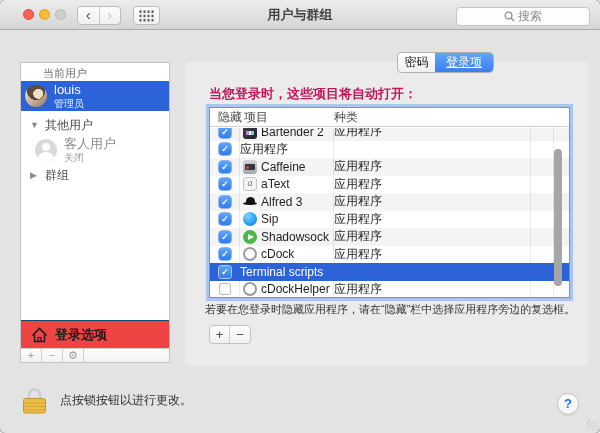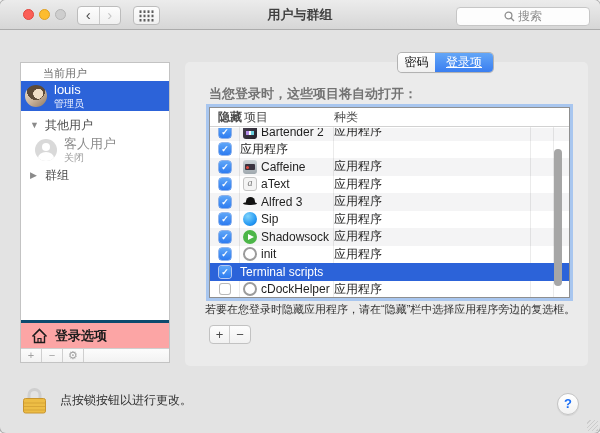--- a/index.html
+++ b/index.html
@@ -42,31 +42,31 @@
   .sb-group .tri{width:11px;font-size:9px;color:#8a8a8a;}
   .g-other{top:52px;height:20px;}
   .g-groups{top:102px;height:20px;}
   .guest-row{position:absolute;left:0;right:0;top:72px;height:30px;display:flex;align-items:center;padding-left:14px;gap:7px;}
   .guest-avatar{width:22px;height:22px;border-radius:50%;background:#d9d9d9;position:relative;overflow:hidden;flex:none;}
   .guest-avatar::before{content:"";position:absolute;left:7px;top:4px;width:8px;height:8px;border-radius:50%;background:#fff;}
   .guest-avatar::after{content:"";position:absolute;left:3px;top:13px;width:16px;height:12px;border-radius:50%;background:#fff;}
   .guest-txt{display:flex;flex-direction:column;line-height:1.1;}
   .guest-name{color:#8b8b8b;font-size:13px;}
   .guest-status{color:#9d9d9d;font-size:10px;}
-  .login-options{position:absolute;left:0;right:0;bottom:14px;height:28px;border-top:3px solid #0c4a6e;display:flex;align-items:center;gap:7px;padding-left:10px;background:#fca5a5;}
+  .login-options{position:absolute;left:0;right:0;bottom:14px;height:28px;border-top:1px solid #0c4a6e;display:flex;align-items:center;gap:7px;padding-left:10px;background:#ef4444;}
   .login-options .lbl{font-size:13px;font-weight:bold;color:#1c1c1c;}
   .sb-actions{position:absolute;left:0;right:0;bottom:0;height:14px;border-top:1px solid #cfcfcf;display:flex;background:linear-gradient(#fcfcfc,#f2f2f2);}
   .sb-actions .act{width:21px;border-right:1px solid #cfcfcf;text-align:center;line-height:13px;font-size:11px;color:#a0a0a0;}
 
   
   .panel{position:absolute;left:185px;top:62px;width:403px;height:304px;background:#ebebeb;border-radius:5px;}
-  .intro{position:absolute;left:24px;top:23px;font-size:13px;font-weight:bold;color:#737373;white-space:nowrap;}
+  .intro{position:absolute;left:24px;top:23px;font-size:13px;font-weight:bold;color:#be185d;white-space:nowrap;}
   .logintable{position:absolute;left:24px;top:45px;width:361px;height:191px;background:#fff;border:1px solid #8f8f8f;box-shadow:0 0 0 3px #a8c6ef;}
   .thead{position:relative;z-index:2;height:19px;background:#fff;border-bottom:1px solid #d2d2d2;display:flex;align-items:center;font-size:12px;color:#4a4a4a;}
-  .th-hide{position:absolute;left:8px;font-weight:bold;}
+  .th-hide{position:absolute;left:8px;}
   .th-item{position:absolute;left:34px;}
   .th-kind{position:absolute;left:124px;}
   .colline{position:absolute;top:0;bottom:0;width:1px;background:rgba(0,0,0,.08);z-index:1;}
   .tbody{position:absolute;left:0;right:0;top:20px;height:169px;overflow:hidden;}
   .trow{position:relative;height:17.5px;display:flex;align-items:center;font-size:12px;color:#1f1f1f;}
   .trow:nth-child(odd){background:#f4f4f5;}
   .trow:first-child{margin-top:-5px;}
   .trow.selected{background:#2c63d9;color:#fff;z-index:2;}
   .cbcell{width:30px;flex:none;display:flex;justify-content:center;}
   .checkbox{width:12px;height:12px;border-radius:3px;font-size:9px;line-height:12px;text-align:center;color:#fff;font-weight:bold;}
@@ -256,21 +256,21 @@
               <span>Shadowsock</span>
             </span>
             <span class="kindcell">应用程序</span>
           </div>
           <div class="trow">
             <span class="cbcell">
               <span class="checkbox checked">✓</span>
             </span>
             <span class="itemcell">
               <span class="appicon ic-cdock"></span>
-              <span>init</span>
+              <span>cDock</span>
             </span>
             <span class="kindcell">应用程序</span>
           </div>
           <div class="trow selected">
             <span class="cbcell">
               <span class="checkbox checked">✓</span>
             </span>
             <span class="kindcell">Terminal scripts</span>
           </div>
           <div class="trow">

